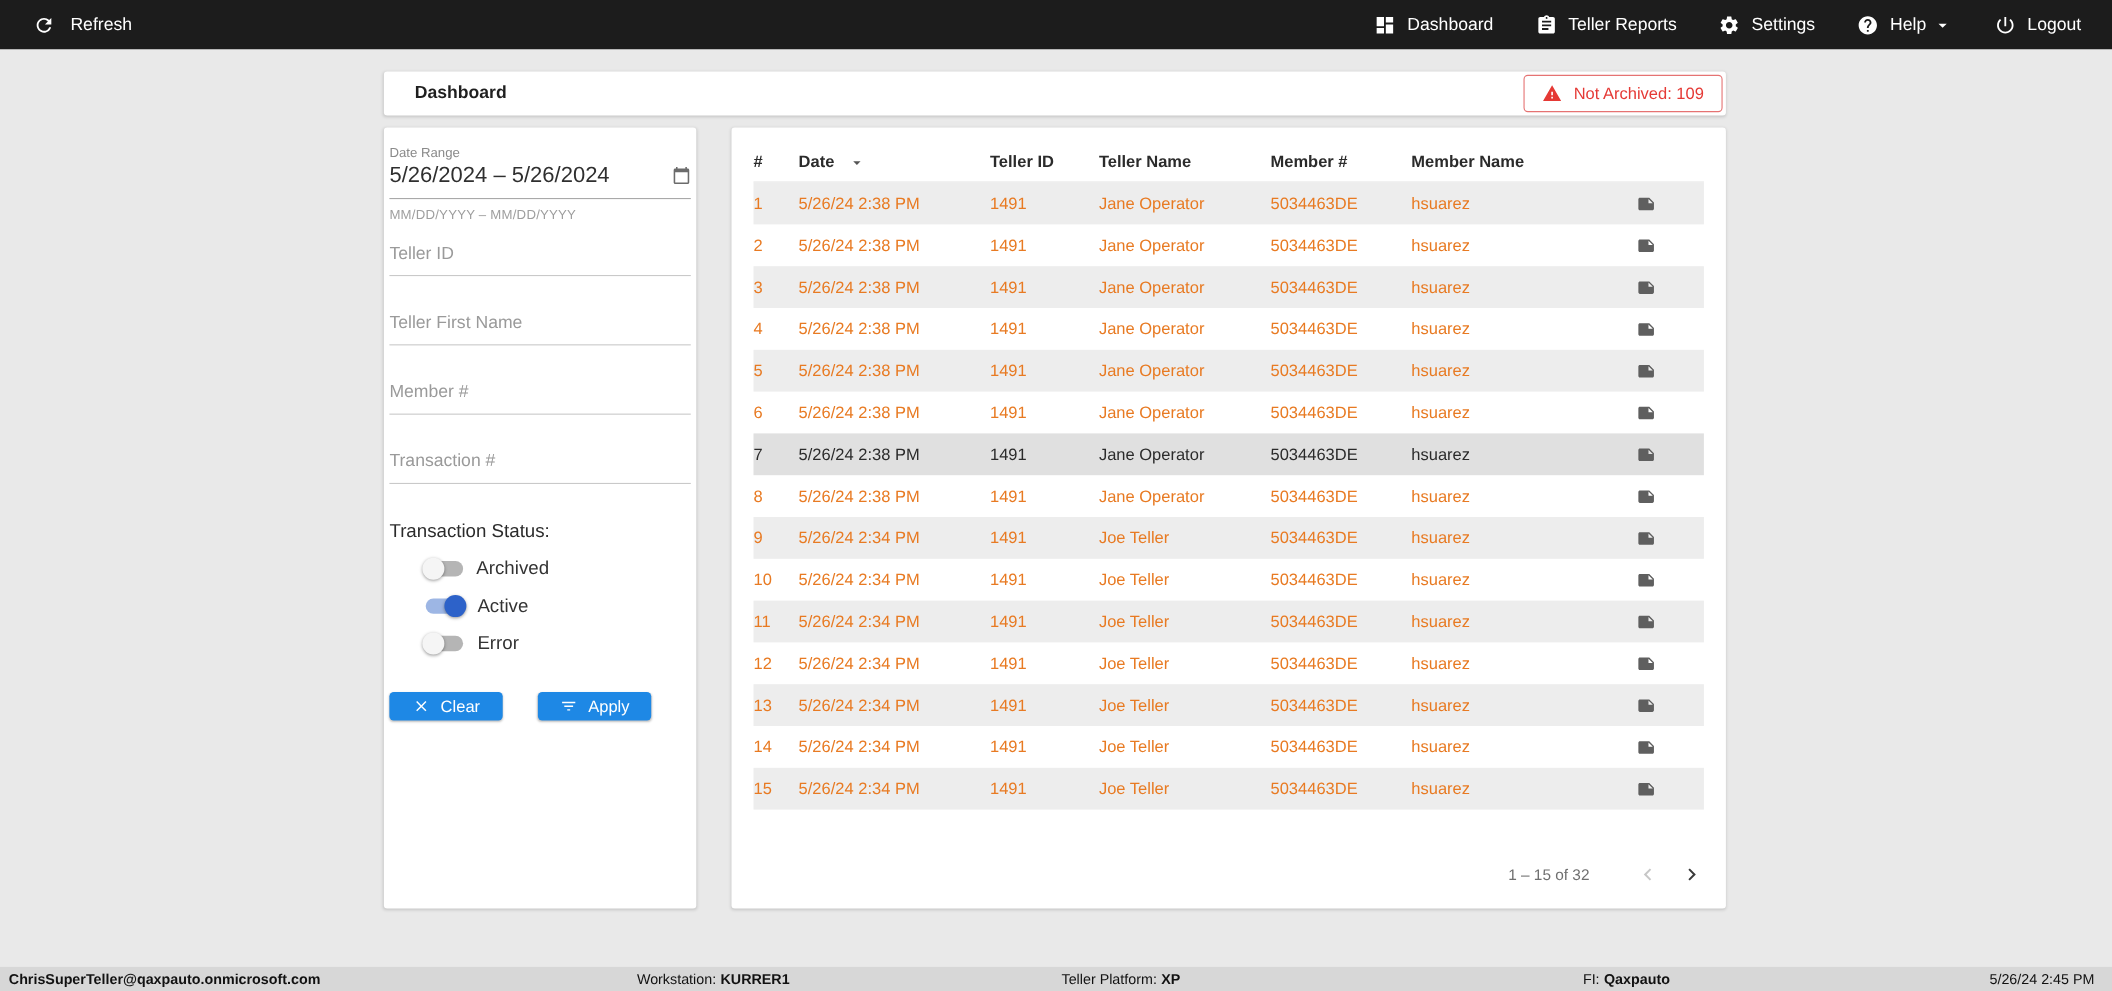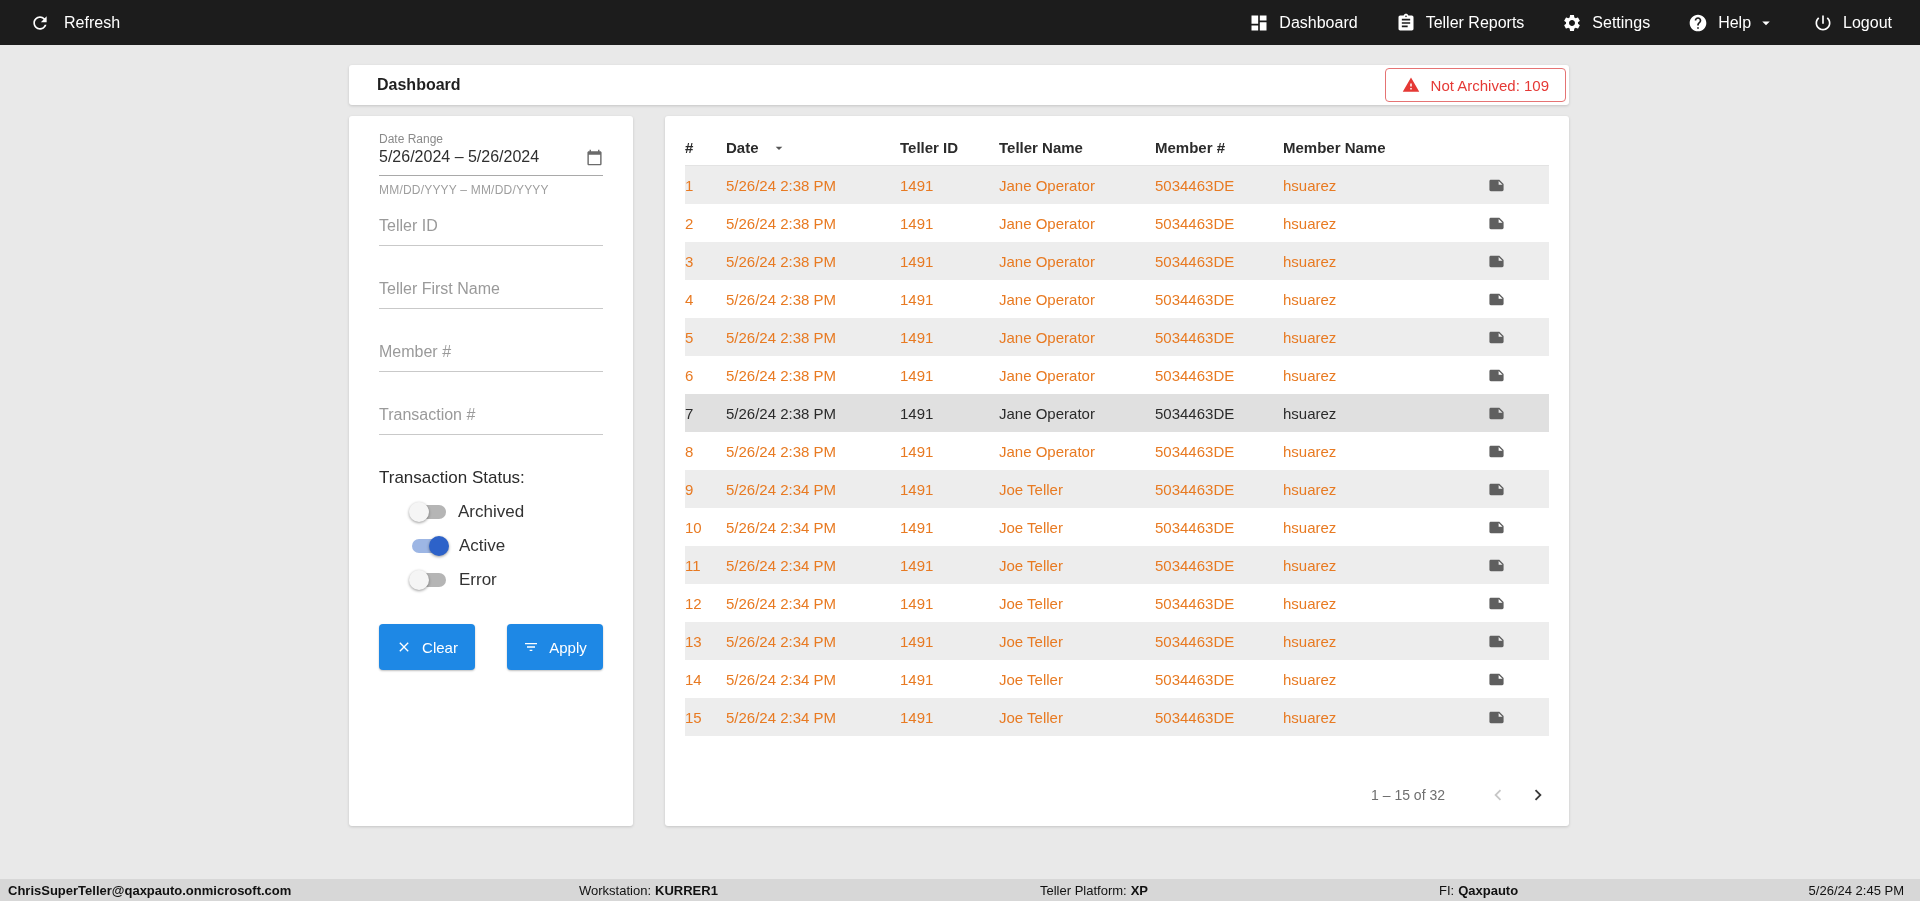--- a/index.html
+++ b/index.html
@@ -40,27 +40,27 @@
   .page-title { font-size:16px; font-weight:bold; color:#1f1f1f; }
   .badge {
     display:flex; align-items:center; gap:11px;
     border:1px solid #e57373; border-radius:4px; background:#fff;
     height:34px; padding:0 16px;
     color:var(--badge-red,#e53935); font-size:15px; cursor:pointer;
   }
   .badge .icon { color:var(--badge-red,#e53935); }
 
   
-  .sidebar-card { position:absolute; left:349px; top:71px; width:284px; height:710px; padding:16px 30px 0; }
+  .sidebar-card { position:absolute; left:349px; top:71px; width:284px; height:710px; padding:16px 5px 0; }
   .f-label { font-size:12px; color:#8a8a8a; }
   .date-row {
     display:flex; align-items:center; justify-content:space-between;
     margin-top:2px; padding-bottom:9px; border-bottom:1px solid #a9a9a9; cursor:text;
   }
-  .date-value { font-size:16px; color:#2f2f2f; }
+  .date-value { font-size:20px; color:#2f2f2f; }
   .cal { color:#6b6b6b; cursor:pointer; }
   .helper { font-size:12px; color:#9e9e9e; margin-top:7px; letter-spacing:.2px; }
   .filter-inputs input {
     display:block; width:100%;
     border:none; border-bottom:1px solid #c9c9c9; outline:none; background:transparent;
     font-family:inherit; font-size:16px; color:#333;
     padding:4px 0 10px; margin-top:30px;
   }
   .filter-inputs input:first-child { margin-top:16px; }
   .filter-inputs input::placeholder { color:#9a9a9a; }
@@ -70,21 +70,21 @@
   .toggle-label { font-size:17px; color:#333; }
   .switch { position:relative; width:34px; height:14px; border-radius:8px; background:#b5b5b5; cursor:pointer; flex:0 0 auto; }
   .switch .thumb {
     position:absolute; top:-3px; left:-3px; width:20px; height:20px; border-radius:50%;
     background:#f5f5f5; box-shadow:0 1px 3px rgba(0,0,0,.4);
   }
   .switch.on { background:#9db6e4; }
   .switch.on .thumb { left:17px; background:var(--toggle-on,#2d62c9); }
   .btn-row { display:flex; gap:32px; margin-top:30px; }
   .btn {
-    width:103px; height:46px; border:none; border-radius:4px; cursor:pointer;
+    width:103px; height:26px; border:none; border-radius:4px; cursor:pointer;
     background:var(--accent,#1e88e5); color:#fff; font-family:inherit; font-size:15px;
     display:flex; align-items:center; justify-content:center; gap:10px;
     box-shadow:0 1px 2px rgba(0,0,0,.25);
   }
 
   
   .table-card { position:absolute; left:665px; top:71px; width:904px; height:710px; padding:14px 20px 0; }
   .t-grid {
     display:grid;
     grid-template-columns:41px 174px 99px 156px 128px 205px 1fr;
@@ -108,21 +108,21 @@
 
   
   .statusbar {
     position:absolute; left:0; right:0; bottom:0; height:22px;
     background:#d7d7d7; font-size:13px; color:#111;
   }
   .sb-item { position:absolute; top:50%; transform:translateY(-50%); white-space:nowrap; }
   .sb-item .lbl { margin-right:4px; }
   .sb-user { left:8px; font-weight:bold; }
   .sb-ws { left:579px; }
-  .sb-platform { left:1040px;text-align:right; }
+  .sb-platform { left:965px;text-align:right; }
   .sb-fi { left:1439px; }
   .sb-time { right:16px; font-weight:normal; }
 </style>
 </head>
 <body>
 
 <div class="topbar">
   <div class="tb-left">
     <span class="icon i20">
         <svg viewBox="0 0 24 24">

